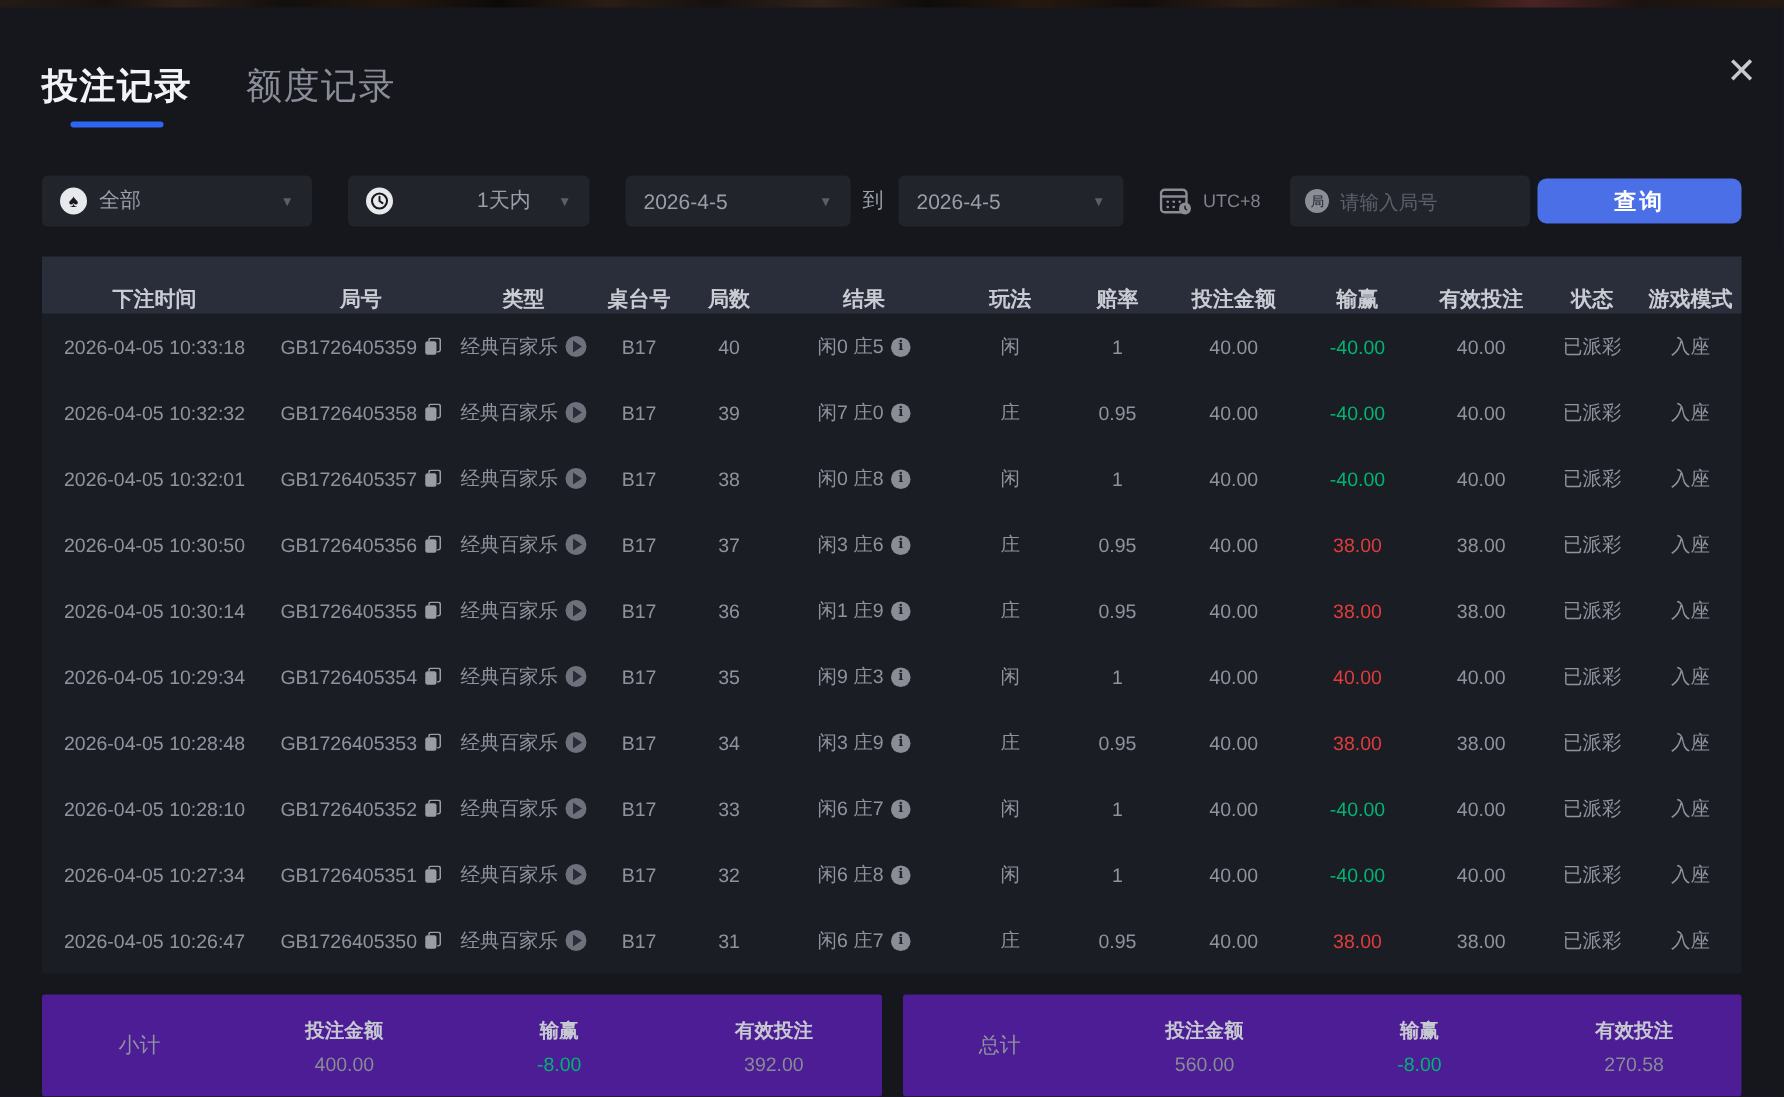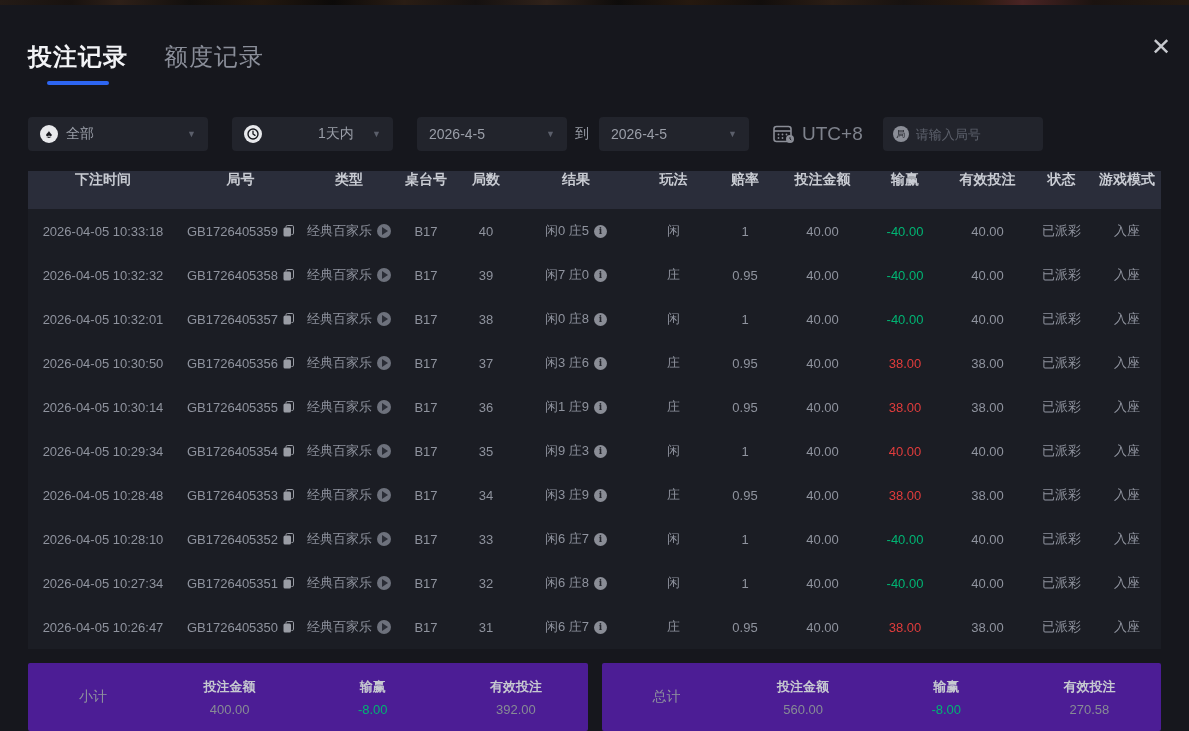--- a/index.html
+++ b/index.html
@@ -38,42 +38,42 @@
   .icon-circle {
     width:18px; height:18px; border-radius:50%; background:#e8e9ec; color:#16171d;
     display:inline-flex; align-items:center; justify-content:center;
     font-size:12px; margin-right:8px; flex:none; line-height:1;
   }
   .dd-game { width:180px; }
   .dd-range { width:161px; margin-left:24px;gap:48px; }
   .dd-date1 { width:150px; margin-left:24px; }
   .to-label { margin:0 10px 0 8px; font-size:14px; color:#9a9ea8; }
   .dd-date2 { width:150px; }
-  .tz { display:flex; align-items:center; margin-left:24px; color:#7e828c; font-size:19px; gap:7px; }
+  .tz { display:flex; align-items:center; margin-left:24px; color:#7e828c; font-size:12px; gap:7px; }
   .round-input-wrap {
     margin-left:20px; width:160px; height:34px; background:#22242c; border-radius:4px;
     display:flex; align-items:center; padding:0 10px; gap:7px;
   }
   .round-icon {
     width:16px; height:16px; border-radius:50%; background:#8b8e97; color:#1d1f26;
     font-size:9px; display:inline-flex; align-items:center; justify-content:center; flex:none;
   }
   .round-input-wrap input {
     background:transparent; border:none; outline:none; width:100%;
     color:#9a9ea8; font-size:13px; font-family:inherit;
   }
   .round-input-wrap input::placeholder { color:#5c606b; }
   .query-btn {
     margin-left:auto; width:136px; height:30px; background:#4b6fe6; color:#ffffff;
     border:none; border-radius:6px; font-size:15px; font-weight:bold; cursor:pointer;
     font-family:inherit; letter-spacing:2px;
   }
   
   .table { margin-top:20px; background:#1b1d24; }
-  .thead { display:flex; height:38px; align-items:flex-start; background:#2a2d3a; }
+  .thead { display:flex; height:38px; align-items:flex-end; background:#2a2d3a; }
   .th { font-size:14px; font-weight:bold; color:#c9ccd3; text-align:center; }
   .tr { display:flex; height:44px; align-items:center; }
   .td { font-size:13px; color:#8f939e; text-align:center; display:flex; align-items:center; justify-content:center; gap:5px; white-space:nowrap; }
   .c0{width:150px;flex:none;} .c1{width:125px;flex:none;} .c2{width:92px;flex:none;}
   .c3{width:62px;flex:none;} .c4{width:58px;flex:none;} .c5{width:122px;flex:none;}
   .c6{width:73px;flex:none;} .c7{width:70px;flex:none;} .c8{width:85px;flex:none;}
   .c9{width:80px;flex:none;} .c10{width:85px;flex:none;} .c11{width:63px;flex:none;}
   .c12{width:68px;flex:none;}
   .green { color:#00b473; }
   .red { color:#e03c3c; }
@@ -157,20 +157,21 @@
             <circle cx="17" cy="15" r="4" fill="#8a8d96"></circle>
             <path d="M17 13.2V15l1.3 1" stroke="#16171d" stroke-width="1" fill="none"></path>
           </svg>
       </span>
       <span>UTC+8</span>
     </div>
     <div class="round-input-wrap">
       <span class="round-icon">局</span>
       <input placeholder="请输入局号" style="">
     </div>
+    <button class="query-btn">查询</button>
   </div>
 
   <div class="table">
     <div class="thead">
         <div class="th c0">下注时间</div>
         <div class="th c1">局号</div>
         <div class="th c2">类型</div>
         <div class="th c3">桌台号</div>
         <div class="th c4">局数</div>
         <div class="th c5">结果</div>

